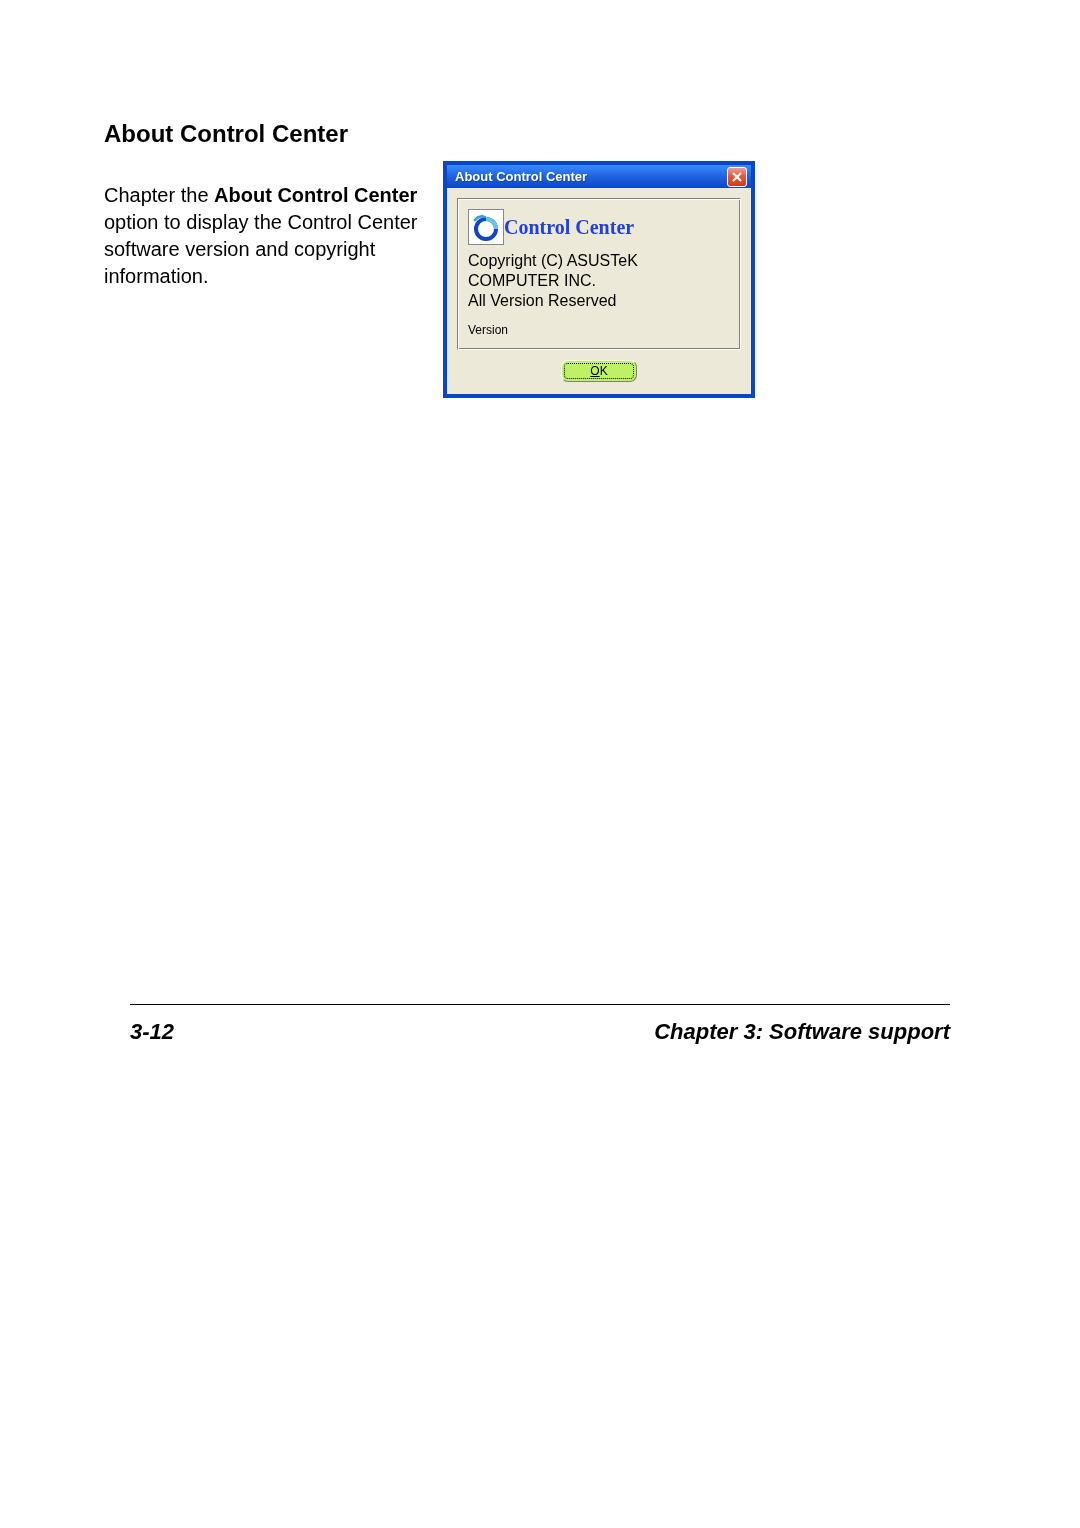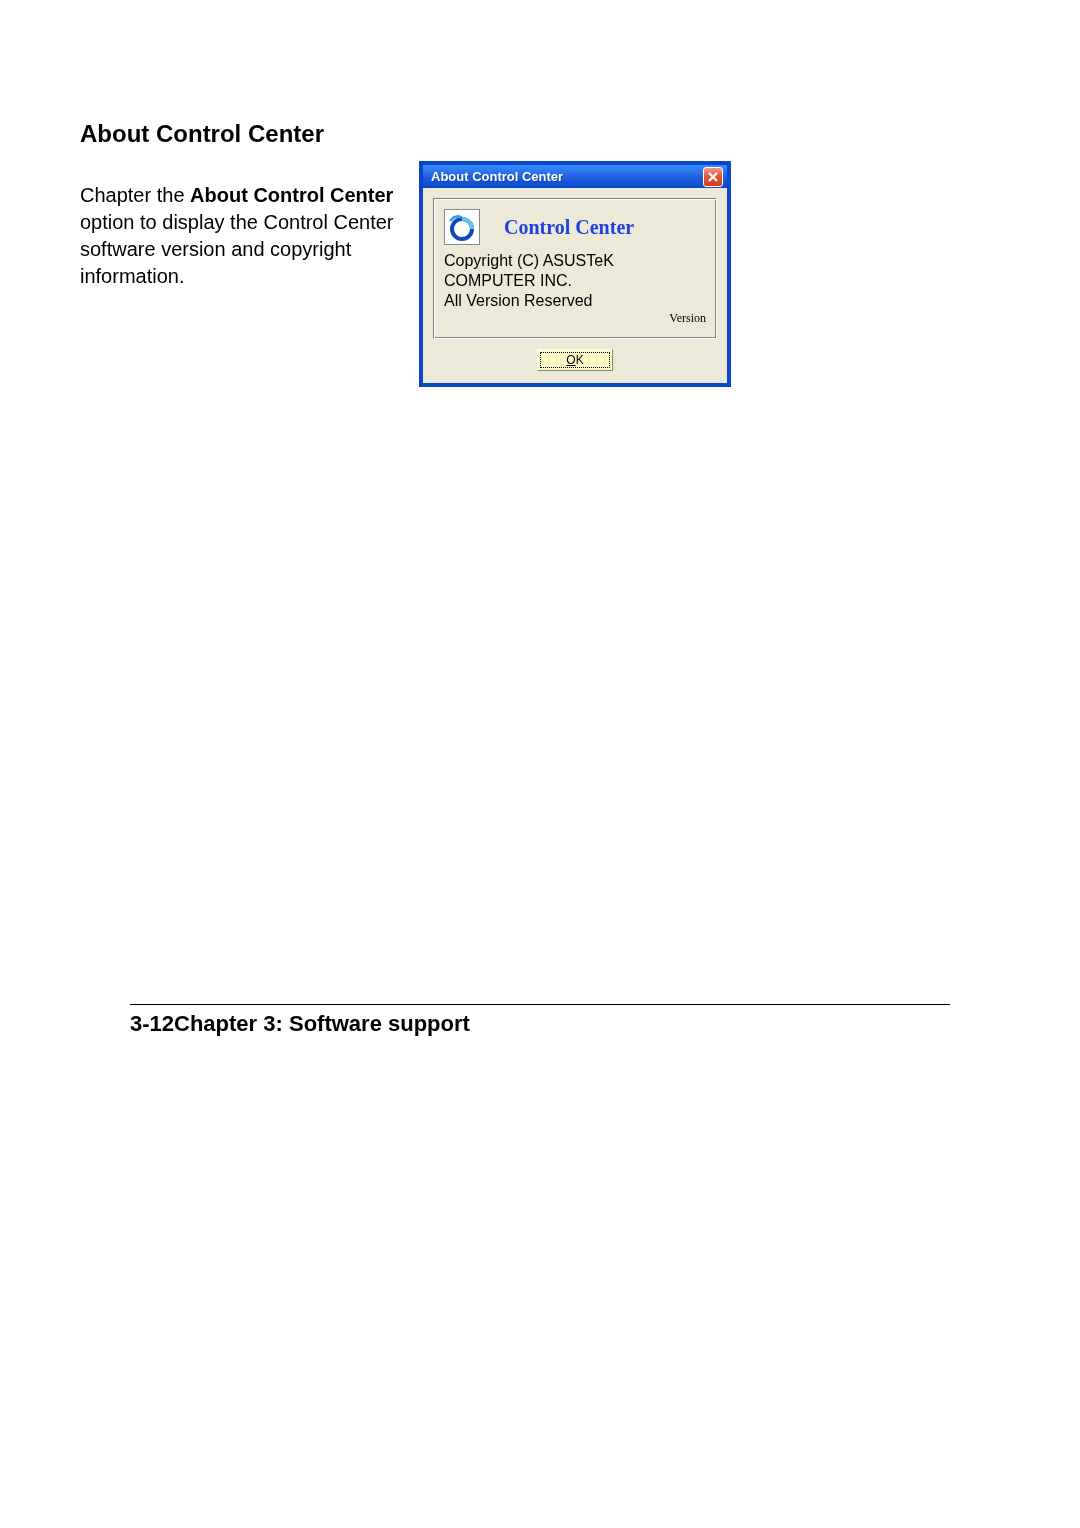--- a/index.html
+++ b/index.html
@@ -9,21 +9,21 @@
     width: 1080px;
     height: 1528px;
     background: #fff;
     font-family: Arial, Helvetica, sans-serif;
     color: #000;
   }
   .page {
     position: relative;
     width: 1080px;
     height: 1089px;
-    padding: 120px 130px 0 80px;
+    padding: 120px 130px 0 104px;
   }
   .section-heading {
     font-size: 24px;
     font-weight: bold;
     margin: 0 0 14px 0;
   }
   .content-row {
     display: flex;
     align-items: flex-start;
     gap: 10px;
@@ -80,21 +80,20 @@
     border-top-color: #808080;
     border-left-color: #808080;
     border-right-color: #fff;
     border-bottom-color: #fff;
     box-shadow: inset 1px 1px 0 #fff, inset -1px -1px 0 #808080;
     padding: 10px 10px 12px 10px;
   }
   .logo-row {
     display: flex;
     align-items: center;
-    gap: 24px;
     margin-bottom: 6px;
   }
   .logo-box {
     width: 36px;
     height: 36px;
     border: 1px solid #888;
     background: #fff;
     display: flex;
     align-items: center;
     justify-content: center;
@@ -107,64 +106,67 @@
     color: #1f3fe0;
   }
   .copyright {
     font-family: Tahoma, Arial, sans-serif;
     font-size: 16px;
     color: #000;
     line-height: 1.25;
     margin-top: 4px;
   }
   .version {
-    font-family: Liberation Serif, serif;
+    font-family: Liberation Sans, sans-serif;
     font-size: 12px;
     color: #000;
-    text-align: right;
-    margin-top: 0;
+    text-align: left;
+    margin-top: 12px;
   }
   .ok-row {
     display: flex;
     justify-content: center;
     margin-top: 10px;
   }
   .ok-btn {
     width: 76px;
     height: 22px;
-    background: #fef9c3;
+    background: #bef264;
     border-top: 1px solid #fff;
     border-left: 1px solid #fff;
     border-right: 1px solid #808080;
     border-bottom: 1px solid #808080;
     display: flex;
     align-items: center;
     justify-content: center;
     font-family: Tahoma, Arial, sans-serif;
     font-size: 12px;
     outline: 1px dotted #000;
     outline-offset: -4px;
+    border-radius: 7px;
   }
   .ok-btn .underline { text-decoration: underline; }
 
   .footer-rule {
     position: absolute;
     left: 130px;
     right: 130px;
     bottom: 84px;
     border-top: 1px solid #000;
   }
   .footer {
     position: absolute;
     left: 130px;
     right: 130px;
-    bottom: 52px;
-    display: flex;
+    bottom: 44px;
+    display: flex;
+    justify-content: space-between;
     font-size: 22px;
     font-weight: bold;
+    font-style: italic;
   }
 </style>
 </head>
 <body>
 
 <div class="page">
 
   <h2 class="section-heading">About Control Center</h2>
 
   <div class="content-row">

